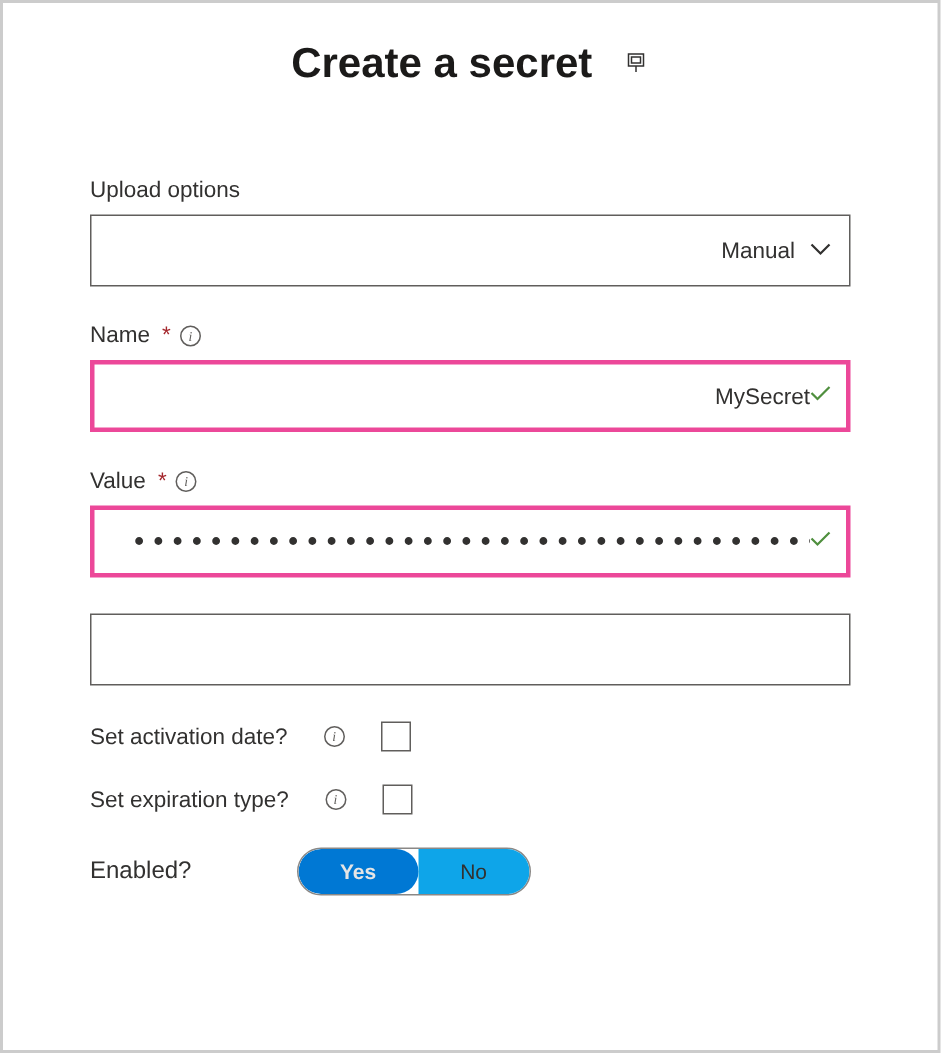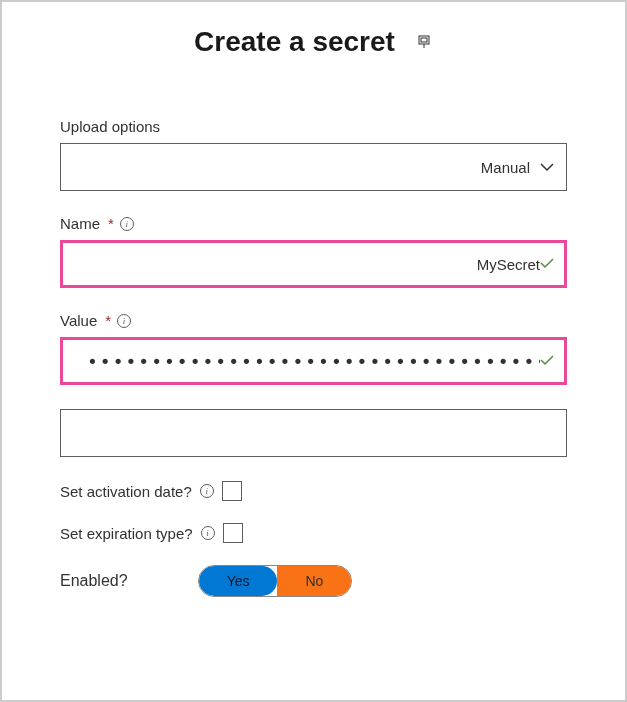--- a/index.html
+++ b/index.html
@@ -96,21 +96,21 @@
       pointer-events: none;
     }
     .password-dots {
       letter-spacing: 2px;
       font-size: 18px;
       font-family: monospace;
     }
     .checkbox-row {
       display: flex;
       align-items: center;
-      gap: 8px;
+      gap: 24px;
       margin-bottom: 22px;
     }
     .checkbox-row .label-text {
       font-size: 15px;
       color: #323130;
     }
     .checkbox {
       width: 20px;
       height: 20px;
       border: 1px solid #605e5c;
@@ -128,31 +128,32 @@
     }
     .toggle-group {
       display: flex;
       border: 1px solid #8a8886;
       border-radius: 18px;
       overflow: hidden;
       height: 32px;
     }
     .toggle-btn {
       border: none;
-      background: #f97316;
+      background: #0ea5e9;
       padding: 0 28px;
       font-size: 14px;
       cursor: pointer;
       color: #323130;
       height: 100%;
     }
     .toggle-btn.active {
       background: #0078d4;
-      color: #0f172a;
+      color: #e5e5e5;
       border-radius: 18px;
+      font-weight: bold;
     }
   </style>
 </head>
 <body>
 
 <div class="header">
   <h1>Create a secret</h1>
   <span class="pin-icon">
     <svg width="16" height="16" viewBox="0 0 16 16" fill="none" stroke="#323130" stroke-width="1">
       <rect x="3" y="2" width="10" height="8" rx="0"></rect>

